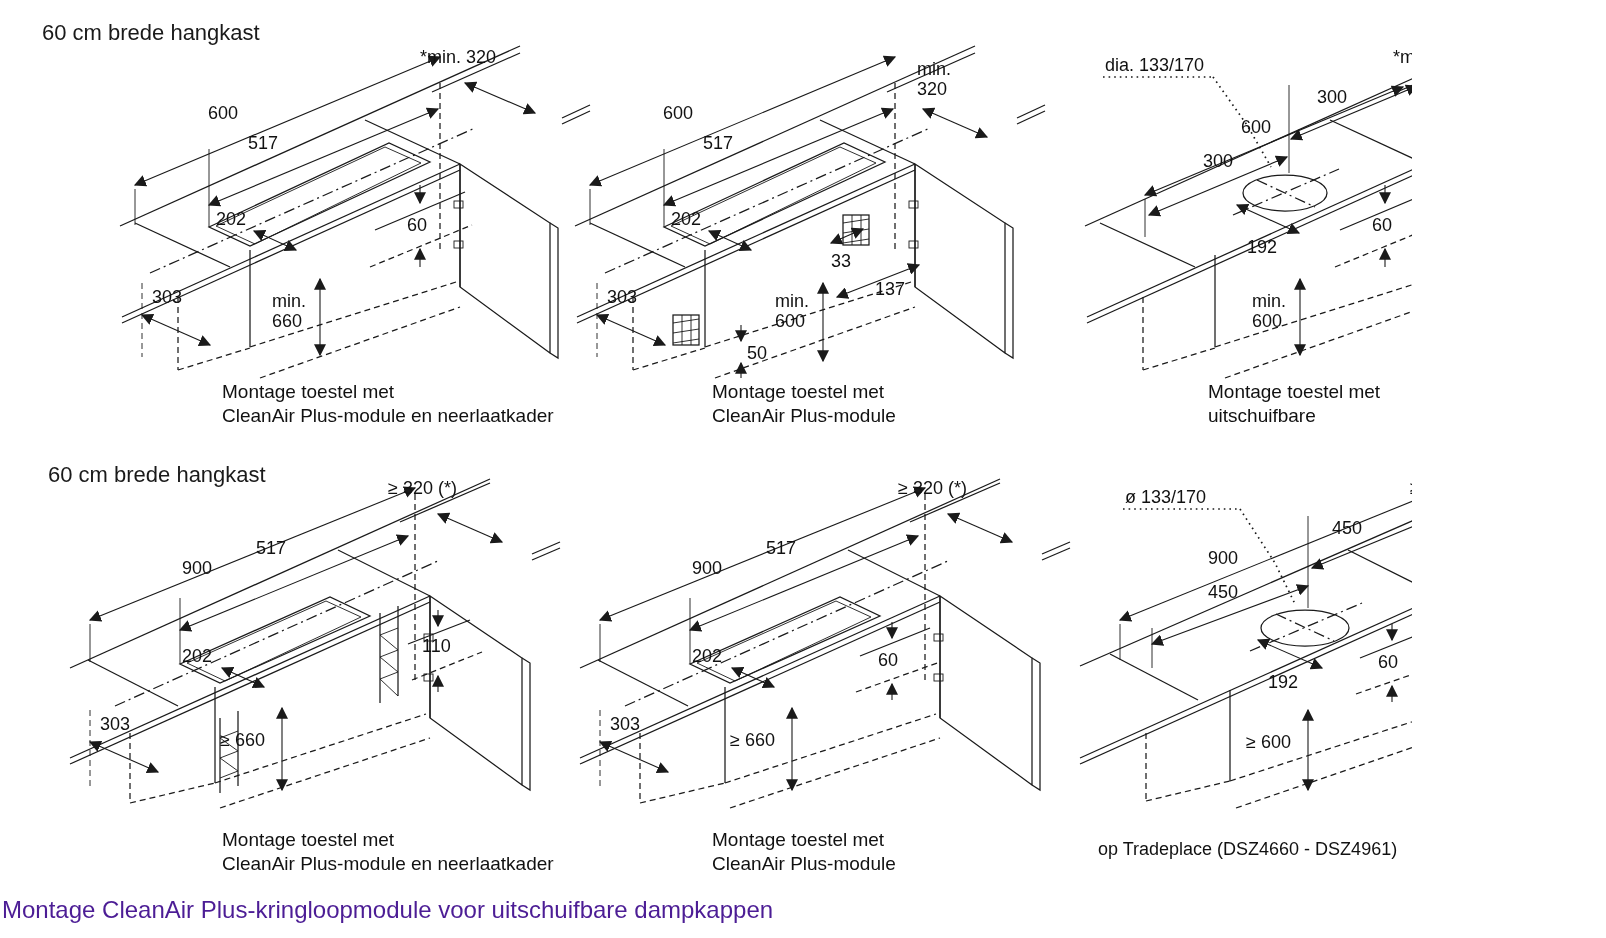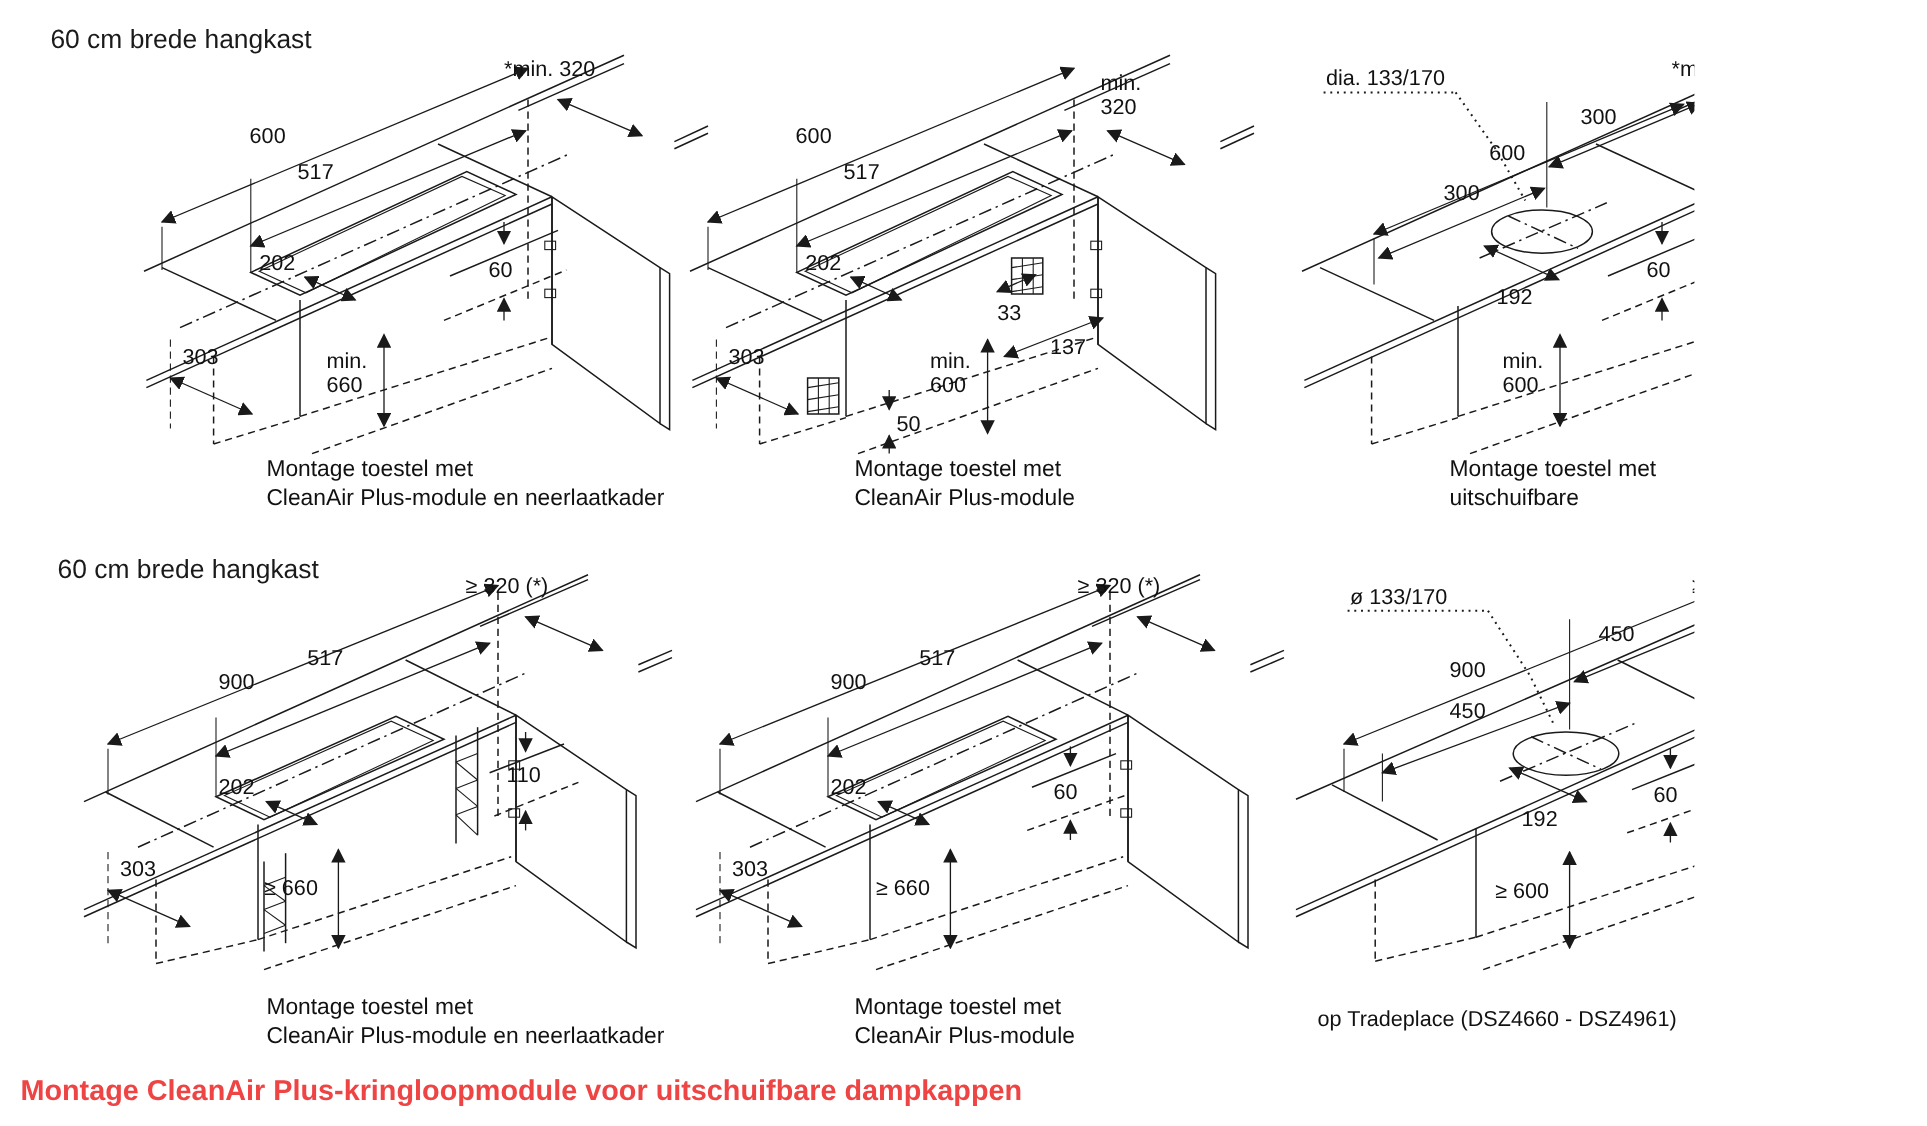--- a/index.html
+++ b/index.html
@@ -2,21 +2,21 @@
 <html><head>
 <meta charset="utf-8">
 <style>
   html,body{margin:0;padding:0;background:#ffffff;}
   #page{position:relative;width:1412px;height:938px;background:#fff;overflow:hidden;
         font-family:"Liberation Sans",sans-serif;color:#111;}
   .abs{position:absolute;}
   .sec-title{font-size:22px;color:#1a1a1a;}
   .cap{font-size:19px;line-height:24px;color:#111;}
   .footnote{font-size:18px;line-height:23px;color:#111;}
-  #footer-title{font-size:24px;font-weight:bold;color:#ef4444;margin-left:15px;}
+  #footer-title{font-size:24px;font-weight:normal;color:#4c1d95;}
   svg{overflow:visible;}
   svg line, svg path, svg ellipse, svg polyline, svg rect{stroke:#1a1a1a;stroke-width:1.25;fill:none;}
   svg .dsh{stroke-dasharray:6 4;}
   svg .ddot{stroke-dasharray:11 4 2 4;}
   svg .dot{stroke-dasharray:1.6 4;stroke-width:1.7;}
   svg .thin{stroke-width:0.9;}
   svg .dim{stroke-width:1.1;}
   svg text{fill:#111;stroke:none;font-family:"Liberation Sans",sans-serif;font-size:18px;}
 </style>
 </head>

